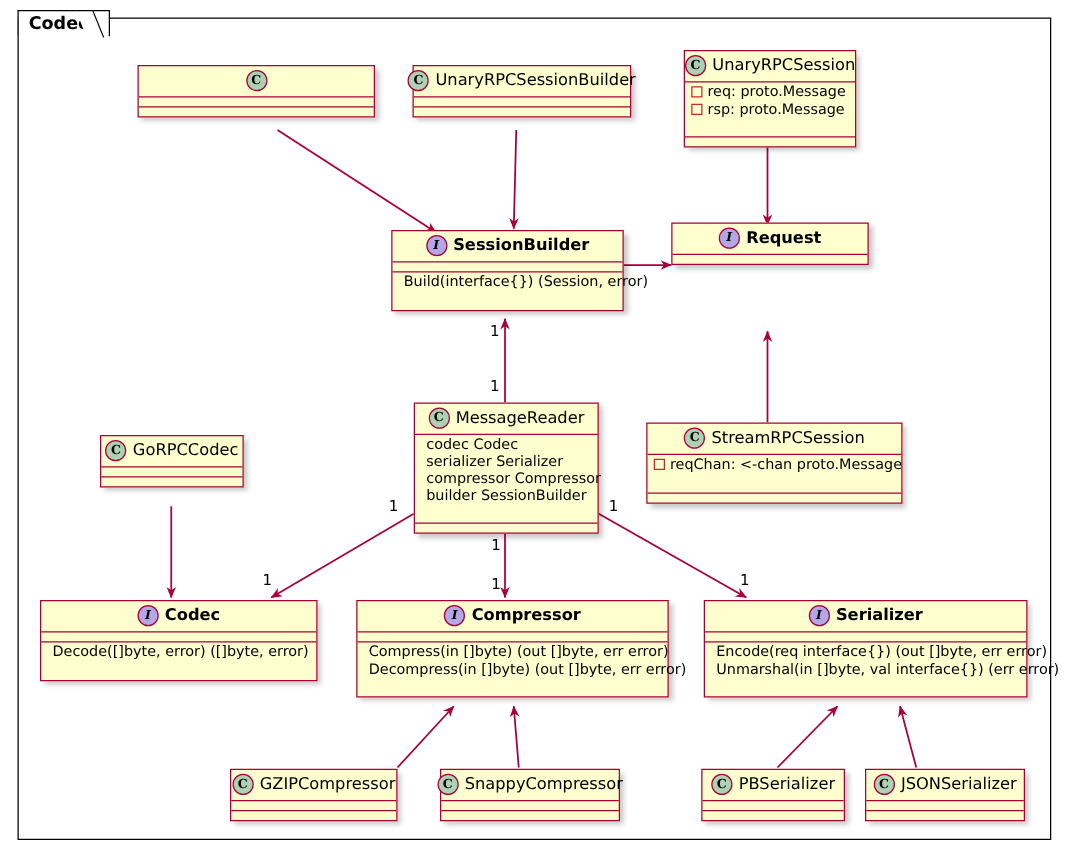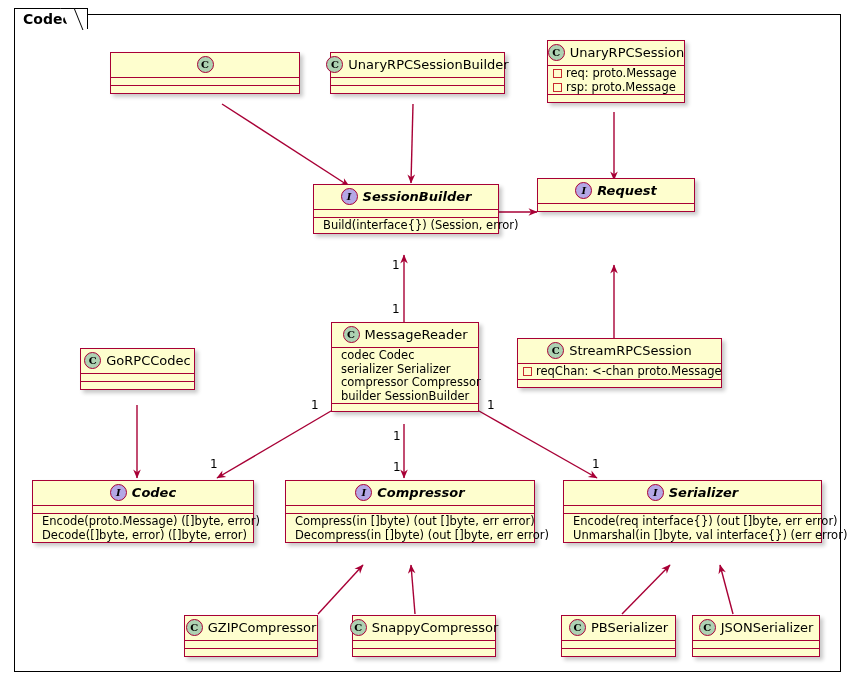--- a/index.html
+++ b/index.html
@@ -78,21 +78,20 @@
     padding: 3px 7px 4px 7px;
     border-bottom: 1.4px solid #A80036;
     white-space: nowrap;
   }
   .node-title {
     font-size: 13px;
     color: #000000;
     line-height: 15px;
   }
   .node.iface .node-title {
-    font-style: italic;
     font-weight: bold;
   }
   .stereo {
     width: 15px;
     height: 15px;
     border-radius: 50%;
     border: 1.2px solid #A80036;
     display: inline-flex;
     align-items: center;
     justify-content: center;
@@ -100,21 +99,21 @@
     font-weight: bold;
     font-family: "DejaVu Serif", serif;
     flex: 0 0 auto;
     line-height: 1;
   }
   .stereo.cls { background: #ADD1B2; color: #000; }
   .stereo.ifc { background: #B4A7E5; color: #000; font-style: italic; }
 
   .compartment {
     border-bottom: 1.4px solid #A80036;
-    padding: 1px 5px 0 5px;
+    padding: 1px 5px 15px 5px;
   }
   .compartment:last-child { border-bottom: none; }
   .compartment.empty { height: 7px; padding: 0; }
   .compartment.empty2 { height: 7px; padding: 0; }
 
   .member {
     font-size: 11.5px;
     line-height: 13.5px;
     color: #000000;
     white-space: nowrap;
@@ -315,24 +314,20 @@
 
   <div class="node iface" style="left:32px; top:480px; width:222px;">
     <div class="node-head">
       <span class="stereo ifc">I</span>
       <span class="node-title">Codec</span>
     </div>
     <div class="compartment empty"></div>
     <div class="compartment">
       <div class="member">
         <span class="vis none"></span>
-        <span>Encode(proto.Message) ([]byte, error)</span>
-      </div>
-      <div class="member">
-        <span class="vis none"></span>
         <span>Decode([]byte, error) ([]byte, error)</span>
       </div>
     </div>
   </div>
 
   <div class="node iface" style="left:285px; top:480px; width:250px;">
     <div class="node-head">
       <span class="stereo ifc">I</span>
       <span class="node-title">Compressor</span>
     </div>

